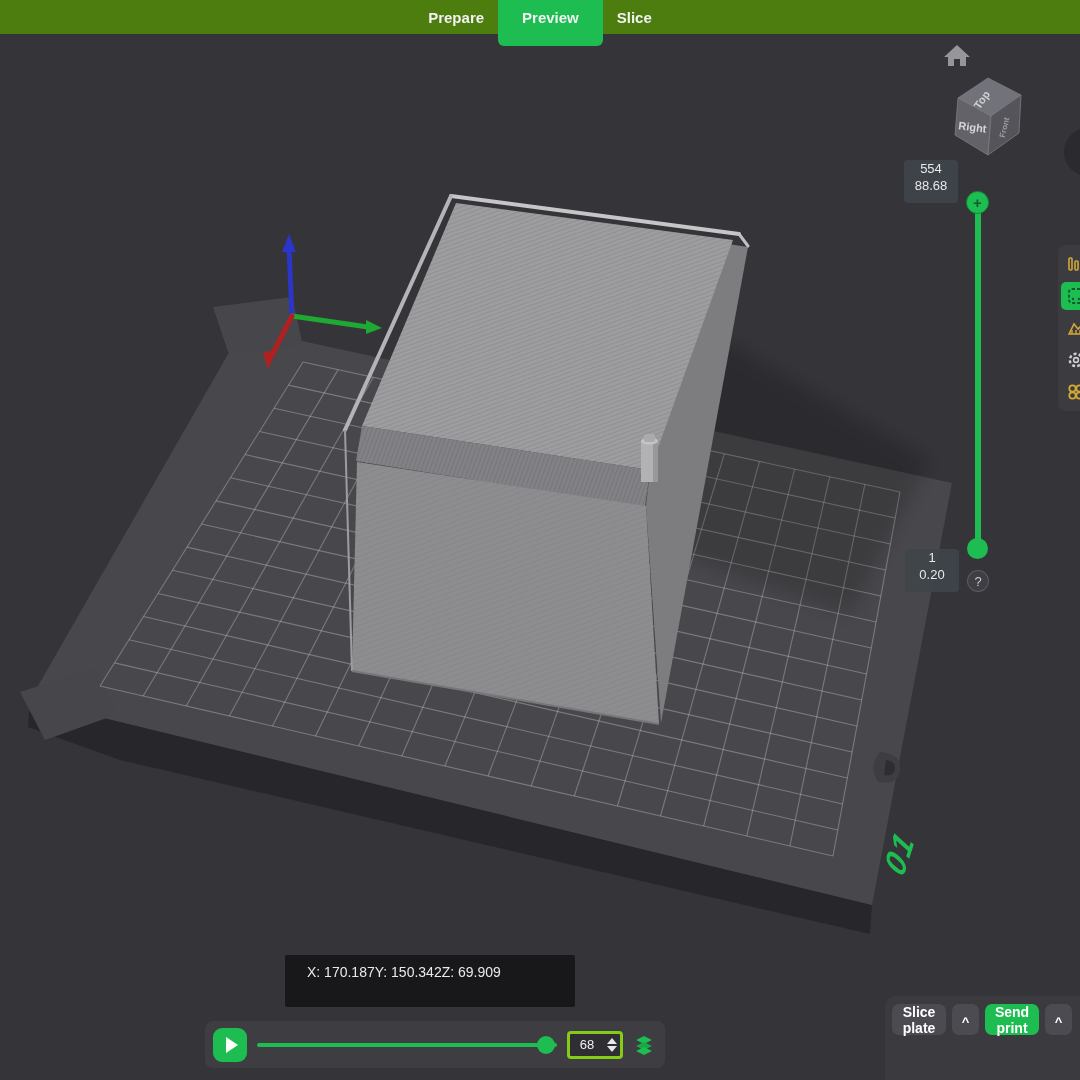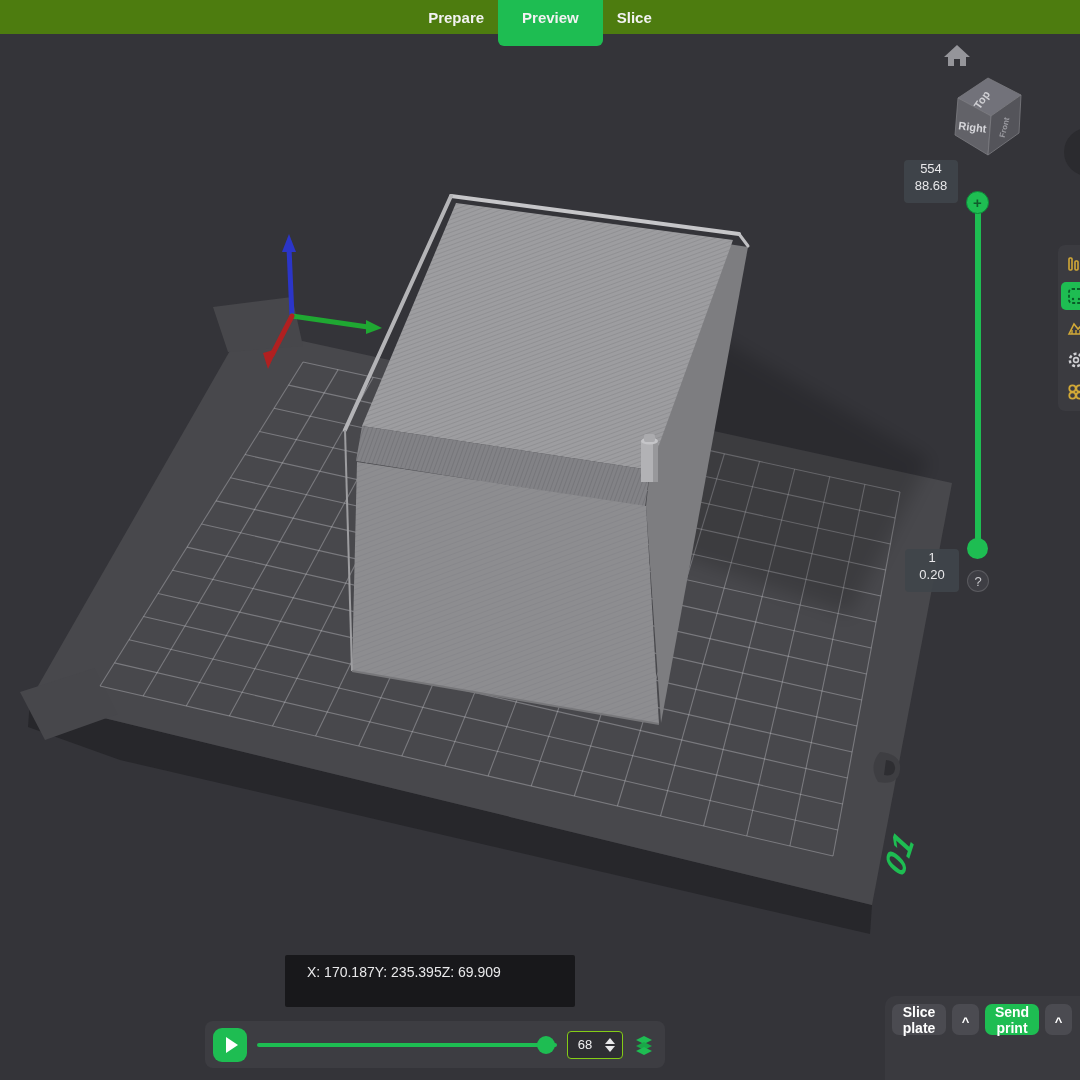--- a/index.html
+++ b/index.html
@@ -53,21 +53,21 @@
   .playbar { position:absolute; left:205px; top:1021px; width:460px; height:47px;
           background:#3d3d42; border-radius:8px; display:flex; align-items:center;
           padding:0 10px 0 8px; gap:10px; z-index:20; }
   .play-btn { width:34px; height:34px; border-radius:9px; background:#1EBD52; flex:0 0 auto;
           display:flex; align-items:center; justify-content:center; }
   .play-tri { width:0; height:0; border-left:12px solid #fff; border-top:8px solid transparent;
           border-bottom:8px solid transparent; margin-left:3px; }
   .htrack-wrap { position:relative; flex:1; height:20px; }
   .htrack { position:absolute; top:8px; left:0; right:0; height:4px; background:#1EBD52; border-radius:2px; }
   .hhandle { position:absolute; top:1px; right:2px; width:18px; height:18px; border-radius:50%; background:#1EBD52; }
-  .num-box { width:56px; height:28px; background:#2e2e33; border:1px solid #84cc16; border-radius:4px;
+  .num-box { width:56px; height:28px; background:#2e2e33; border:3px solid #84cc16; border-radius:4px;
           display:flex; align-items:center; flex:0 0 auto; }
   .num-box input { width:34px; background:transparent; border:none; color:#f0f0f2; font-size:13px;
           text-align:center; font-family:"Liberation Sans", sans-serif; outline:none; }
   .stepper { display:flex; flex-direction:column; justify-content:center; gap:2px; width:16px; }
   .step { width:0; height:0; margin:0 auto; }
   .step.up { border-left:5px solid transparent; border-right:5px solid transparent; border-bottom:6px solid #e8e8ea; }
   .step.down { border-left:5px solid transparent; border-right:5px solid transparent; border-top:6px solid #e8e8ea; }
 
   
   .actions-panel { position:absolute; left:885px; top:996px; width:195px; height:84px;
@@ -264,21 +264,21 @@
         <circle cx="13.5" cy="6.5" r="3.2" fill="none" stroke="#d2a937" stroke-width="1.8"></circle>
         <circle cx="6.5" cy="13.5" r="3.2" fill="none" stroke="#d2a937" stroke-width="1.8"></circle>
         <circle cx="13.5" cy="13.5" r="3.2" fill="none" stroke="#d2a937" stroke-width="1.8"></circle>
       </svg>
     </div>
   </div>
 
   <div class="status-panel">
     <div class="status-row">
       <span>X: 170.187</span>
-      <span>Y: 235.395</span>
+      <span>Y: 150.342</span>
       <span>Z: 69.909</span>
     </div>
   </div>
 
   <div class="playbar">
     <div class="play-btn">
       <div class="play-tri"></div>
     </div>
     <div class="htrack-wrap">
       <div class="htrack"></div>

